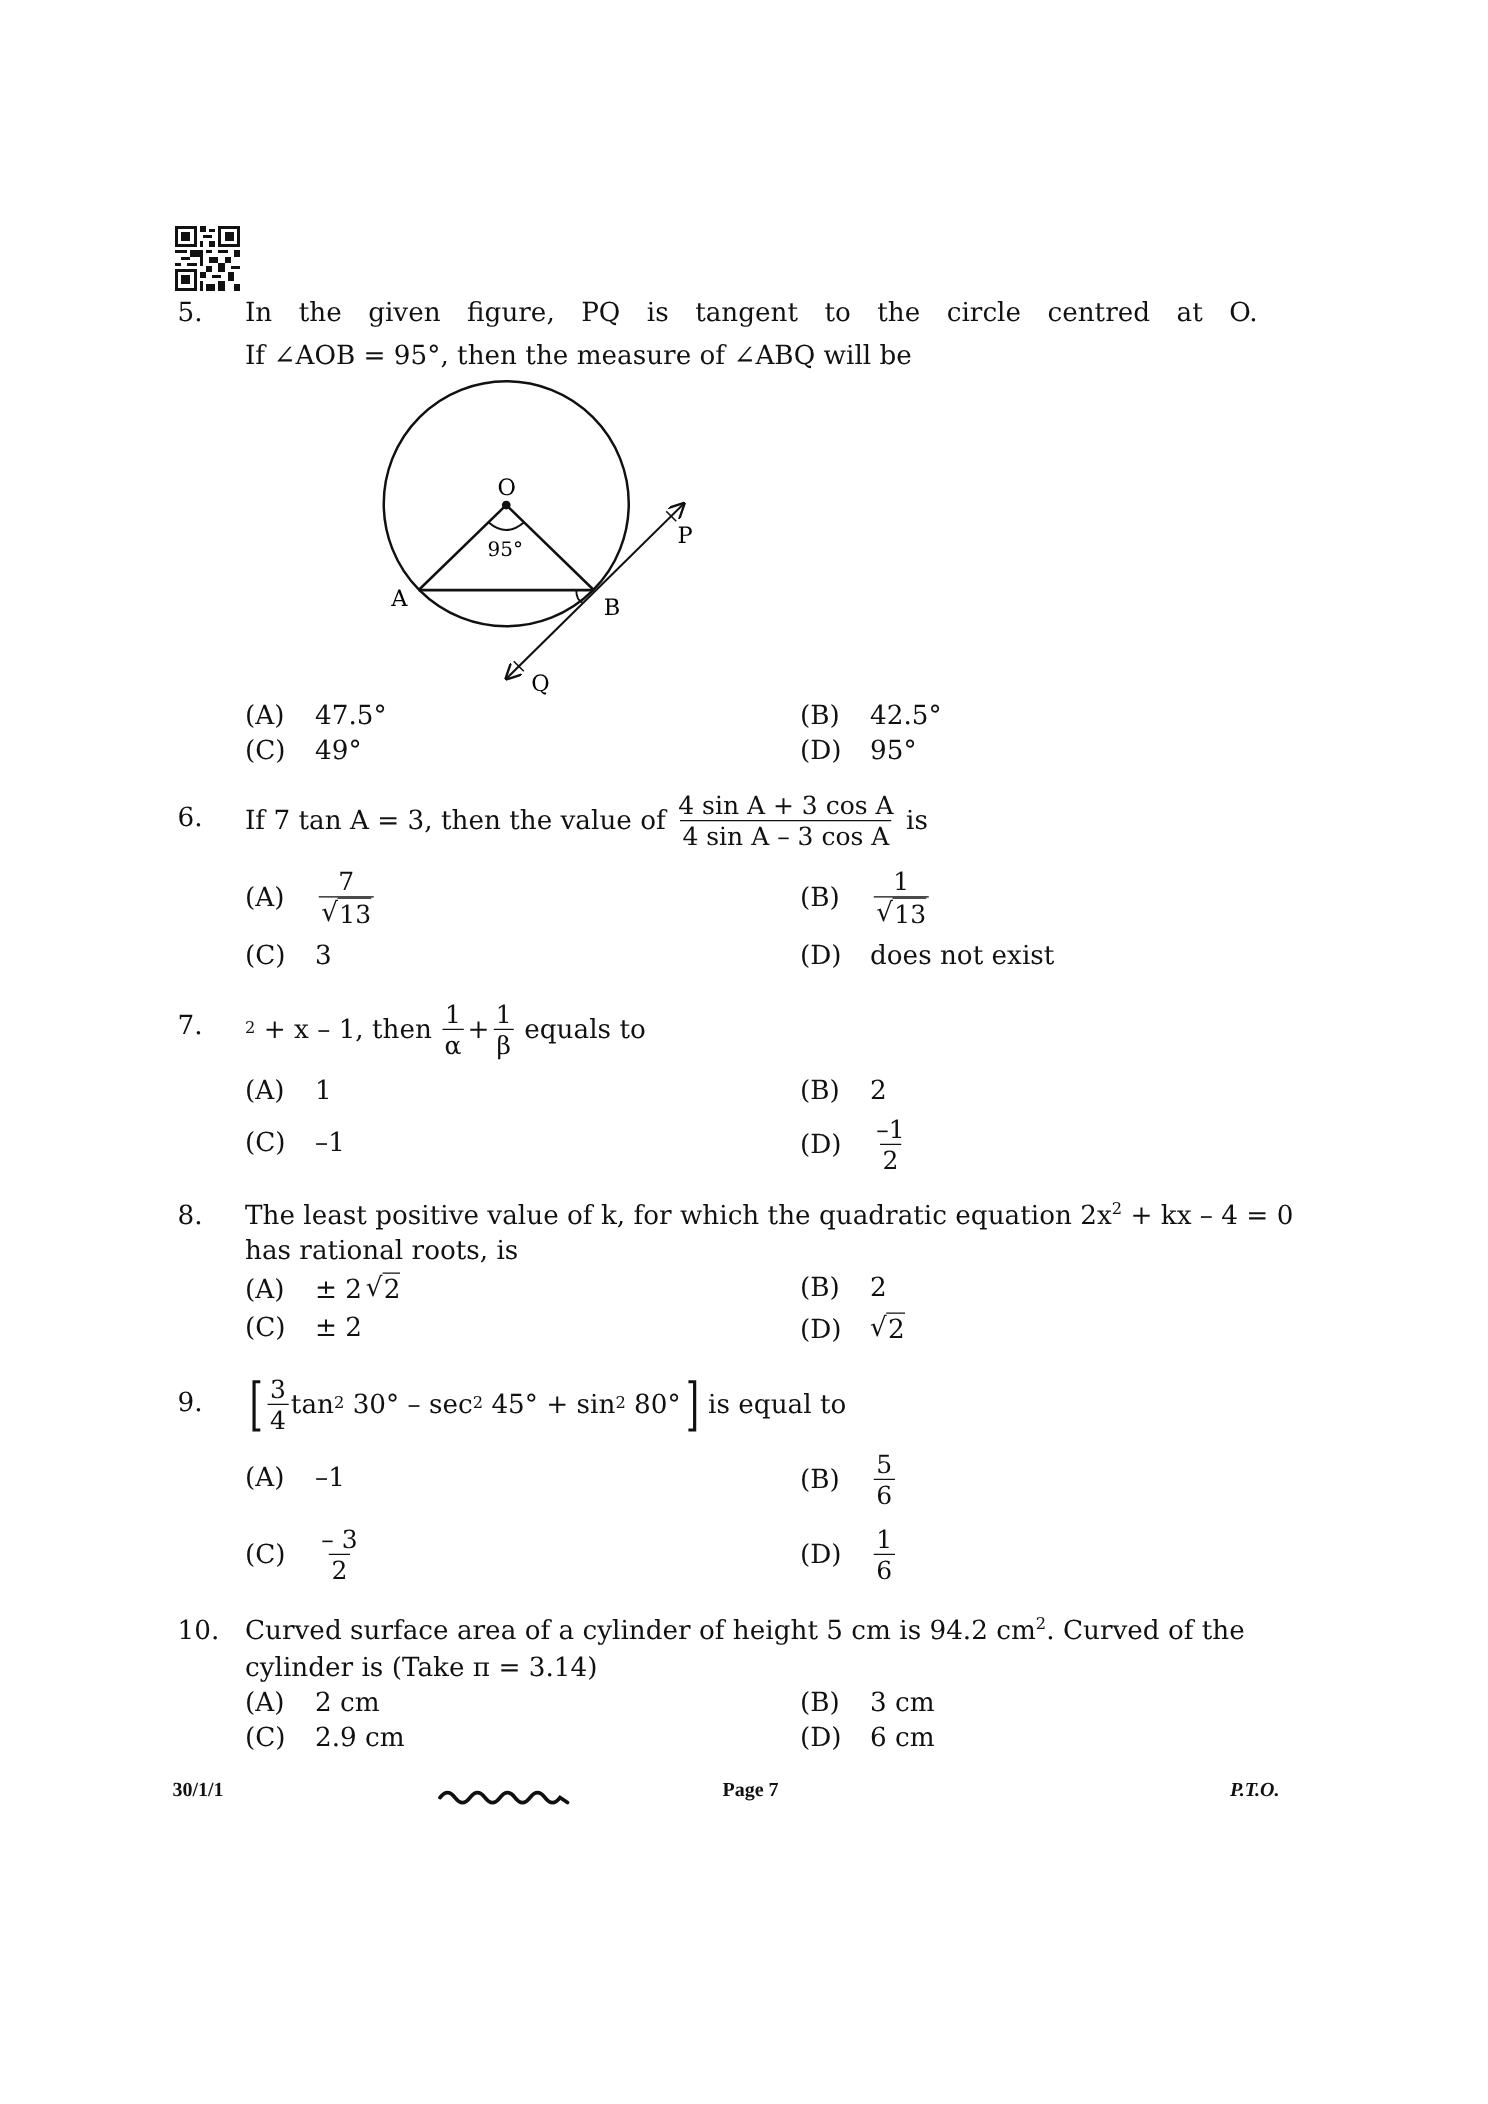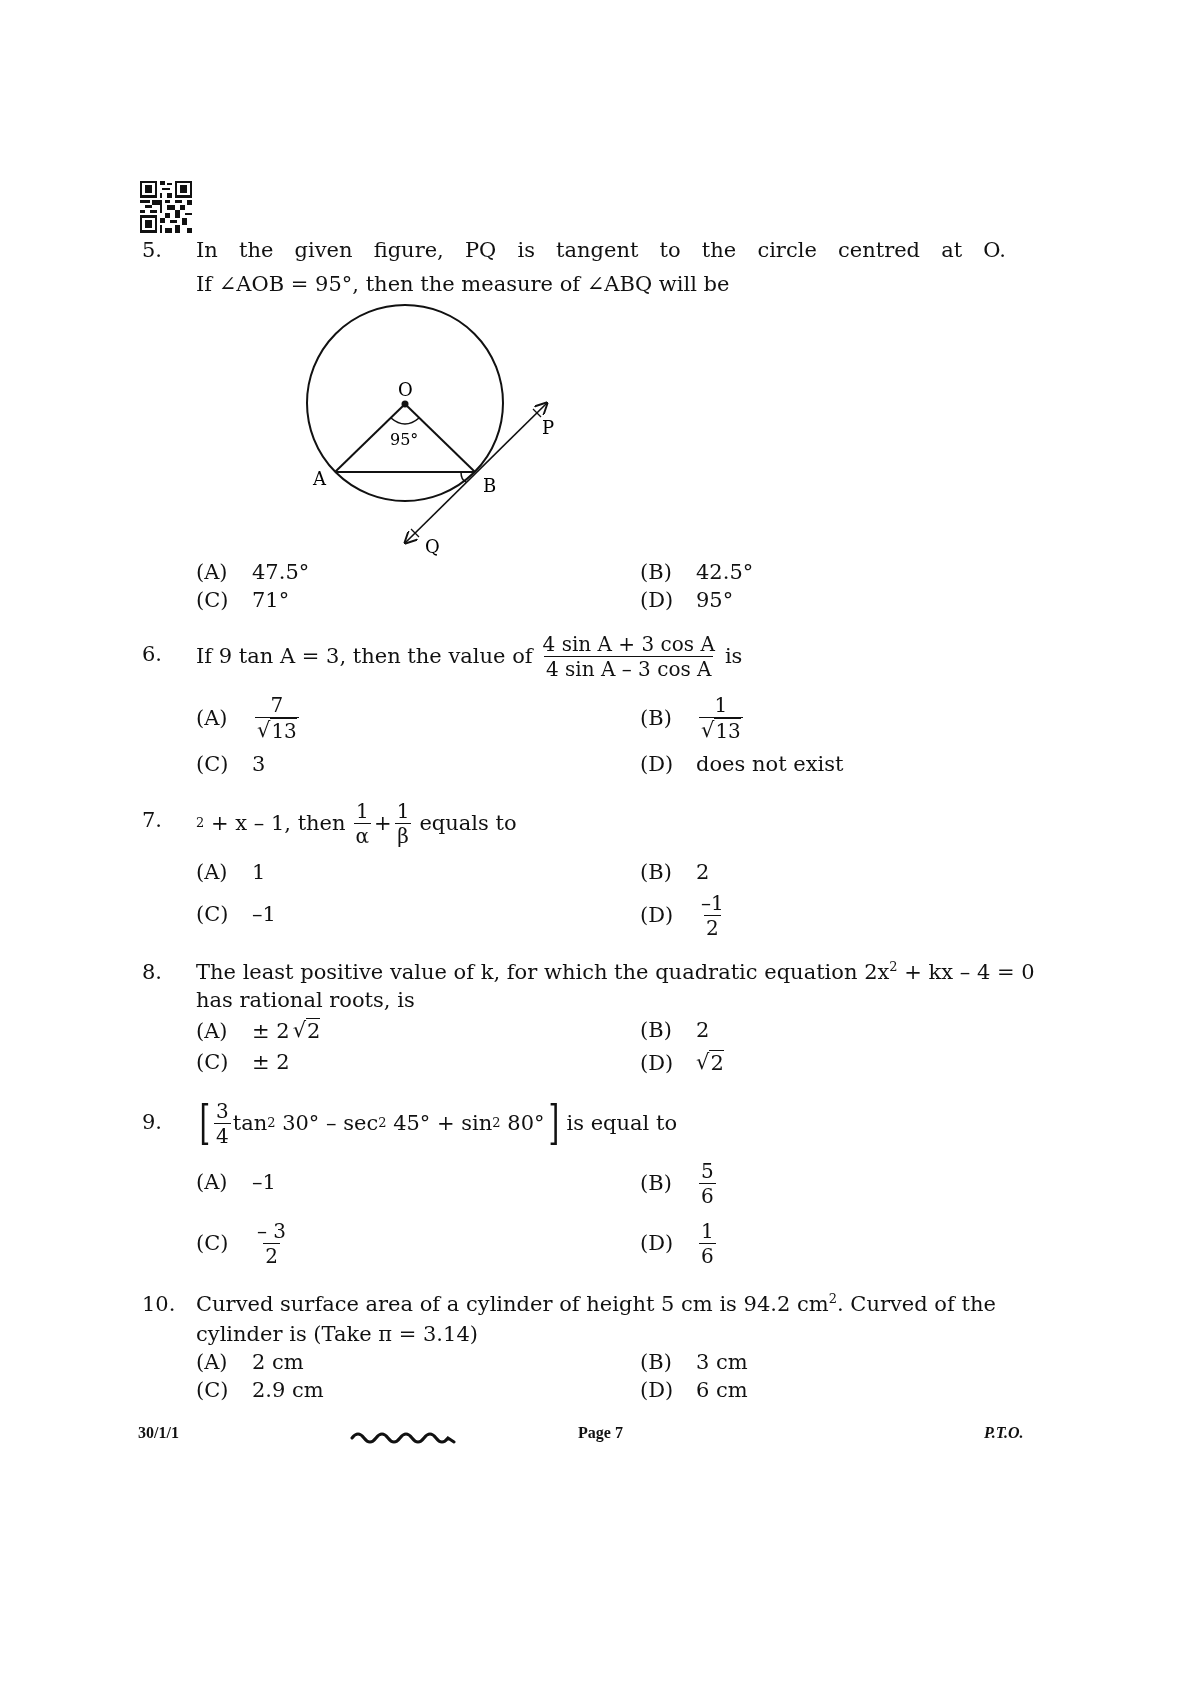--- a/index.html
+++ b/index.html
@@ -104,32 +104,32 @@
   <div class="opt" style="left:196px;top:560px">
       <span class="lbl">(A)</span>
       <span>47.5°</span>
     </div>
   <div class="opt" style="left:640px;top:560px">
       <span class="lbl">(B)</span>
       <span>42.5°</span>
     </div>
   <div class="opt" style="left:196px;top:588px">
       <span class="lbl">(C)</span>
-      <span>71°</span>
+      <span>49°</span>
     </div>
   <div class="opt" style="left:640px;top:588px">
       <span class="lbl">(D)</span>
       <span>95°</span>
     </div>
 </div>
 
 <div>
   <span class="qnum" style="top:642px">6.</span>
   <div class="abs" style="left:196px;top:628px;height:56px;display:flex;align-items:center;font-size:21px">
-    <span>If 9 tan A = 3, then the value of</span>
+    <span>If 7 tan A = 3, then the value of</span>
     <span class="frac" style="margin:0 8px">
         <span class="num">4 sin A + 3 cos A</span>
         <span class="den">4 sin A – 3 cos A</span>
       </span>
     <span>is</span>
   </div>
 
   <div class="opt" style="left:196px;top:692px;height:52px">
       <span class="lbl">(A)</span>
       <span class="frac">

